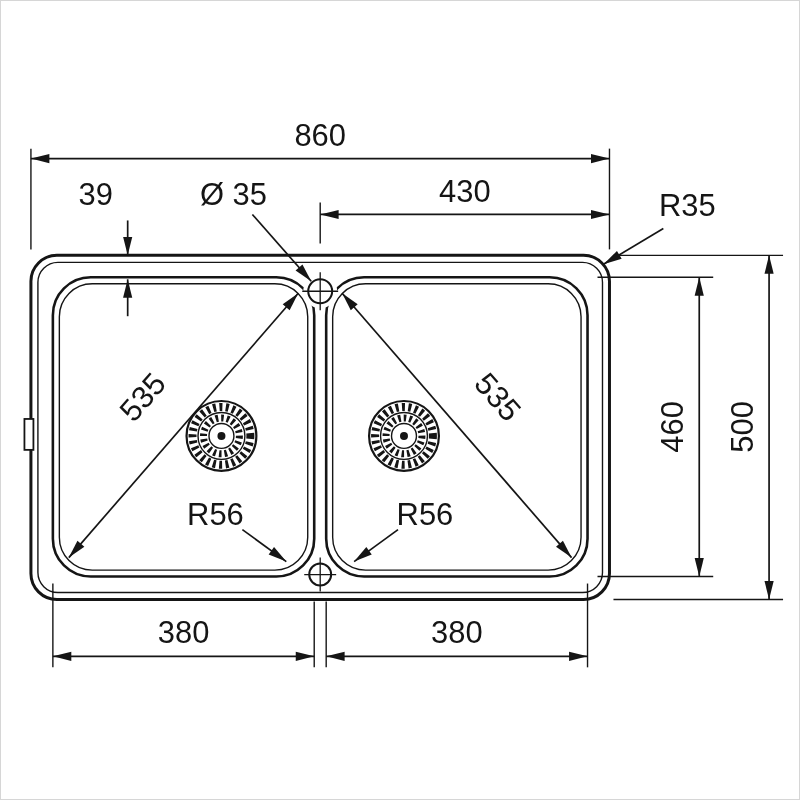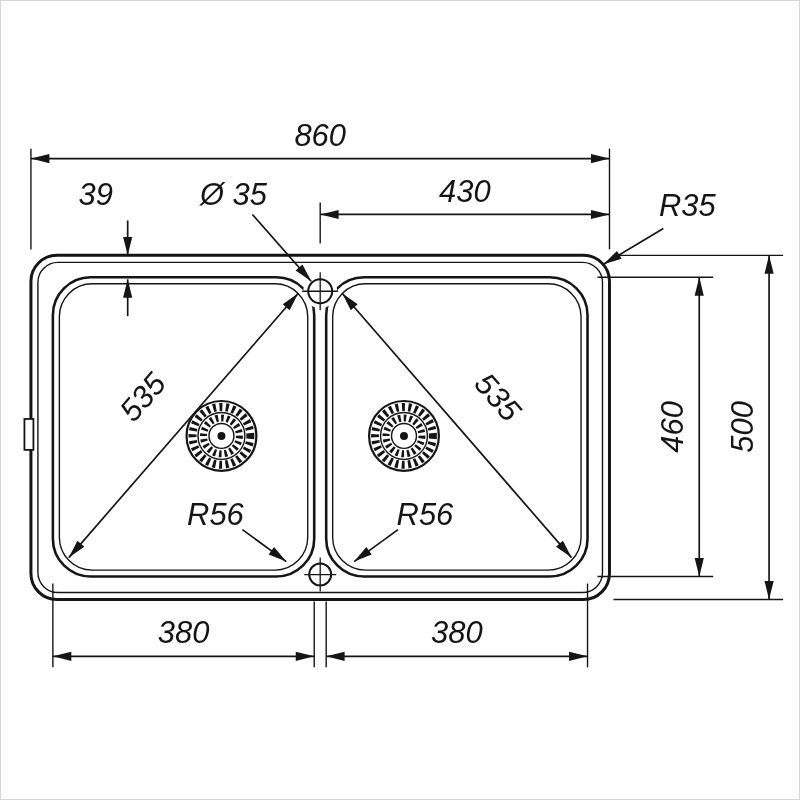--- a/index.html
+++ b/index.html
@@ -7,21 +7,20 @@
     padding: 0;
     background: #ffffff;
     font-family: "Liberation Sans", sans-serif;
   }
   .frame {
     width: 798px;
     height: 798px;
     border: 1px solid #d6d6d6;
     background: #ffffff;
     overflow: hidden;
-    font-style: italic;
   }
   svg { display: block; }
   .ln   { stroke: #151515; fill: none; stroke-linecap: butt; }
   .sw30 { stroke-width: 3; }
   .sw26 { stroke-width: 2.6; }
   .sw22 { stroke-width: 2.2; }
   .sw20 { stroke-width: 2; }
   .sw14 { stroke-width: 1.4; }
   .sw13 { stroke-width: 1.3; }
   .dimln { stroke: #151515; stroke-width: 1.7; fill: none; }

